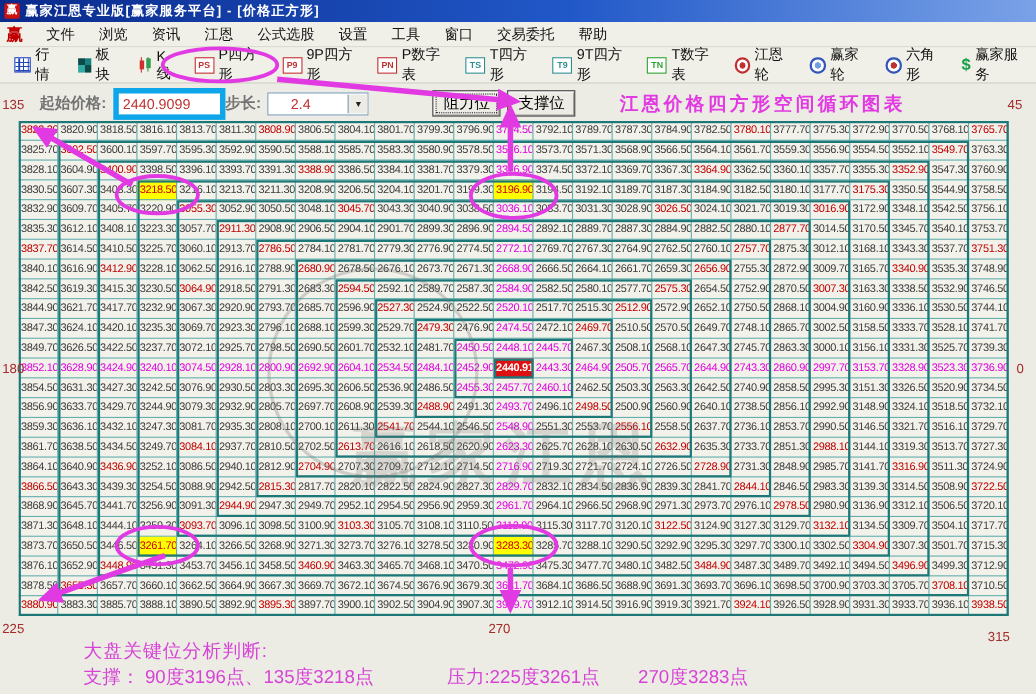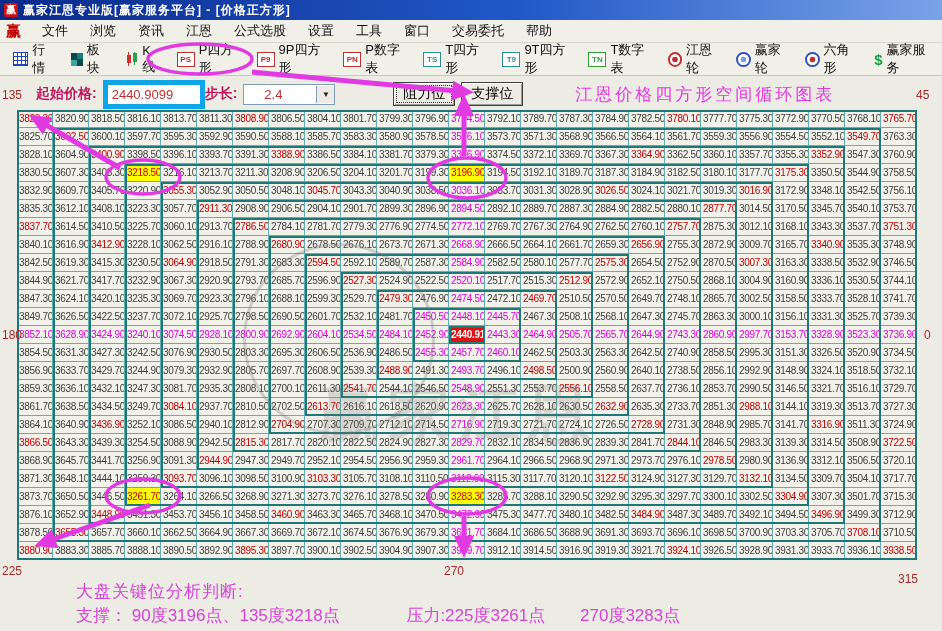--- a/index.html
+++ b/index.html
@@ -29,32 +29,32 @@
   .ico-k .cu{left:2px;top:3px;height:8px;background:#D03030}
   .ico-k .cu:before{content:"";position:absolute;left:1px;top:-3px;width:1px;height:14px;background:#D03030}
   .ico-k .cd{left:8px;top:1px;height:9px;background:#2E9F4E}
   .ico-k .cd:before{content:"";position:absolute;left:1px;top:-1px;width:1px;height:13px;background:#2E9F4E}
   .badge{min-width:14px;height:13px;border:1px solid;display:flex;align-items:center;
          justify-content:center;font-weight:bold;font-size:8px;background:#fff;padding:0 1px}
   .ico-ring{width:11px;height:11px;border:2px solid;border-radius:50%}
   .ico-dollar{color:#18A048;font-weight:bold;font-size:15px;line-height:15px}
   
   .controls{height:36px;display:flex;align-items:center;padding-left:36px;background:#ECEBE4;position:relative}
-  .clabel{color:#be185d;font-weight:bold;font-size:14px}
+  .clabel{color:#737373;font-weight:bold;font-size:14px}
   .tbox{width:84px;height:17px;border:5px solid #0ea5e9;background:#fff;color:#C03030;
         font-size:13px;padding:1px 4px;margin-left:6px;font-family:"Liberation Sans",sans-serif}
   .combo{display:flex;margin-left:6px;border:1px solid #7F9DB9;background:#fff;height:19px;align-items:center}
   .combo .val{width:52px;color:#C03030;font-size:13px;padding-left:20px}
   .combo .arrowbtn{width:17px;height:17px;background:#ECEBE4;border-left:1px solid #7F9DB9;
         font-size:8px;display:flex;align-items:center;justify-content:center;color:#222}
   .btn3d{height:22px;padding:0 9px;background:#ECEBE4;border:1px solid #404040;
         box-shadow:inset 1px 1px 0 #fff,inset -1px -1px 0 #9a9a9a;font-size:14px;
         margin-left:6px;display:flex;align-items:center;cursor:default}
   .btn3d.focus{outline:1px dotted #333;outline-offset:-4px}
-  .charttitle{color:#E23AE2;font-size:17px;font-weight:normal;letter-spacing:3px;margin-left:52px}
+  .charttitle{color:#E23AE2;font-size:17px;font-weight:bold;letter-spacing:3px;margin-left:40px}
   
   #gridwrap{position:absolute;left:17px;top:110px;width:900px;height:450px;background:#F2F1EA}
   #grid{position:absolute;left:0;top:0;width:900px;height:450px;display:grid;
         grid-template-columns:repeat(25,1fr);grid-template-rows:repeat(25,1fr)}
   .cell{border-right:1px solid #63AEAE;border-bottom:1px solid #63AEAE;font-size:10px;
         letter-spacing:-0.3px;color:#3C3C3C;display:flex;align-items:center;padding-left:2px;
         overflow:hidden;white-space:nowrap;box-sizing:border-box}
   .cell.m{color:#E000E0}
   .cell.r{color:#C00000}
   .cell.hl{background:#FFFF00;color:#D00000}

